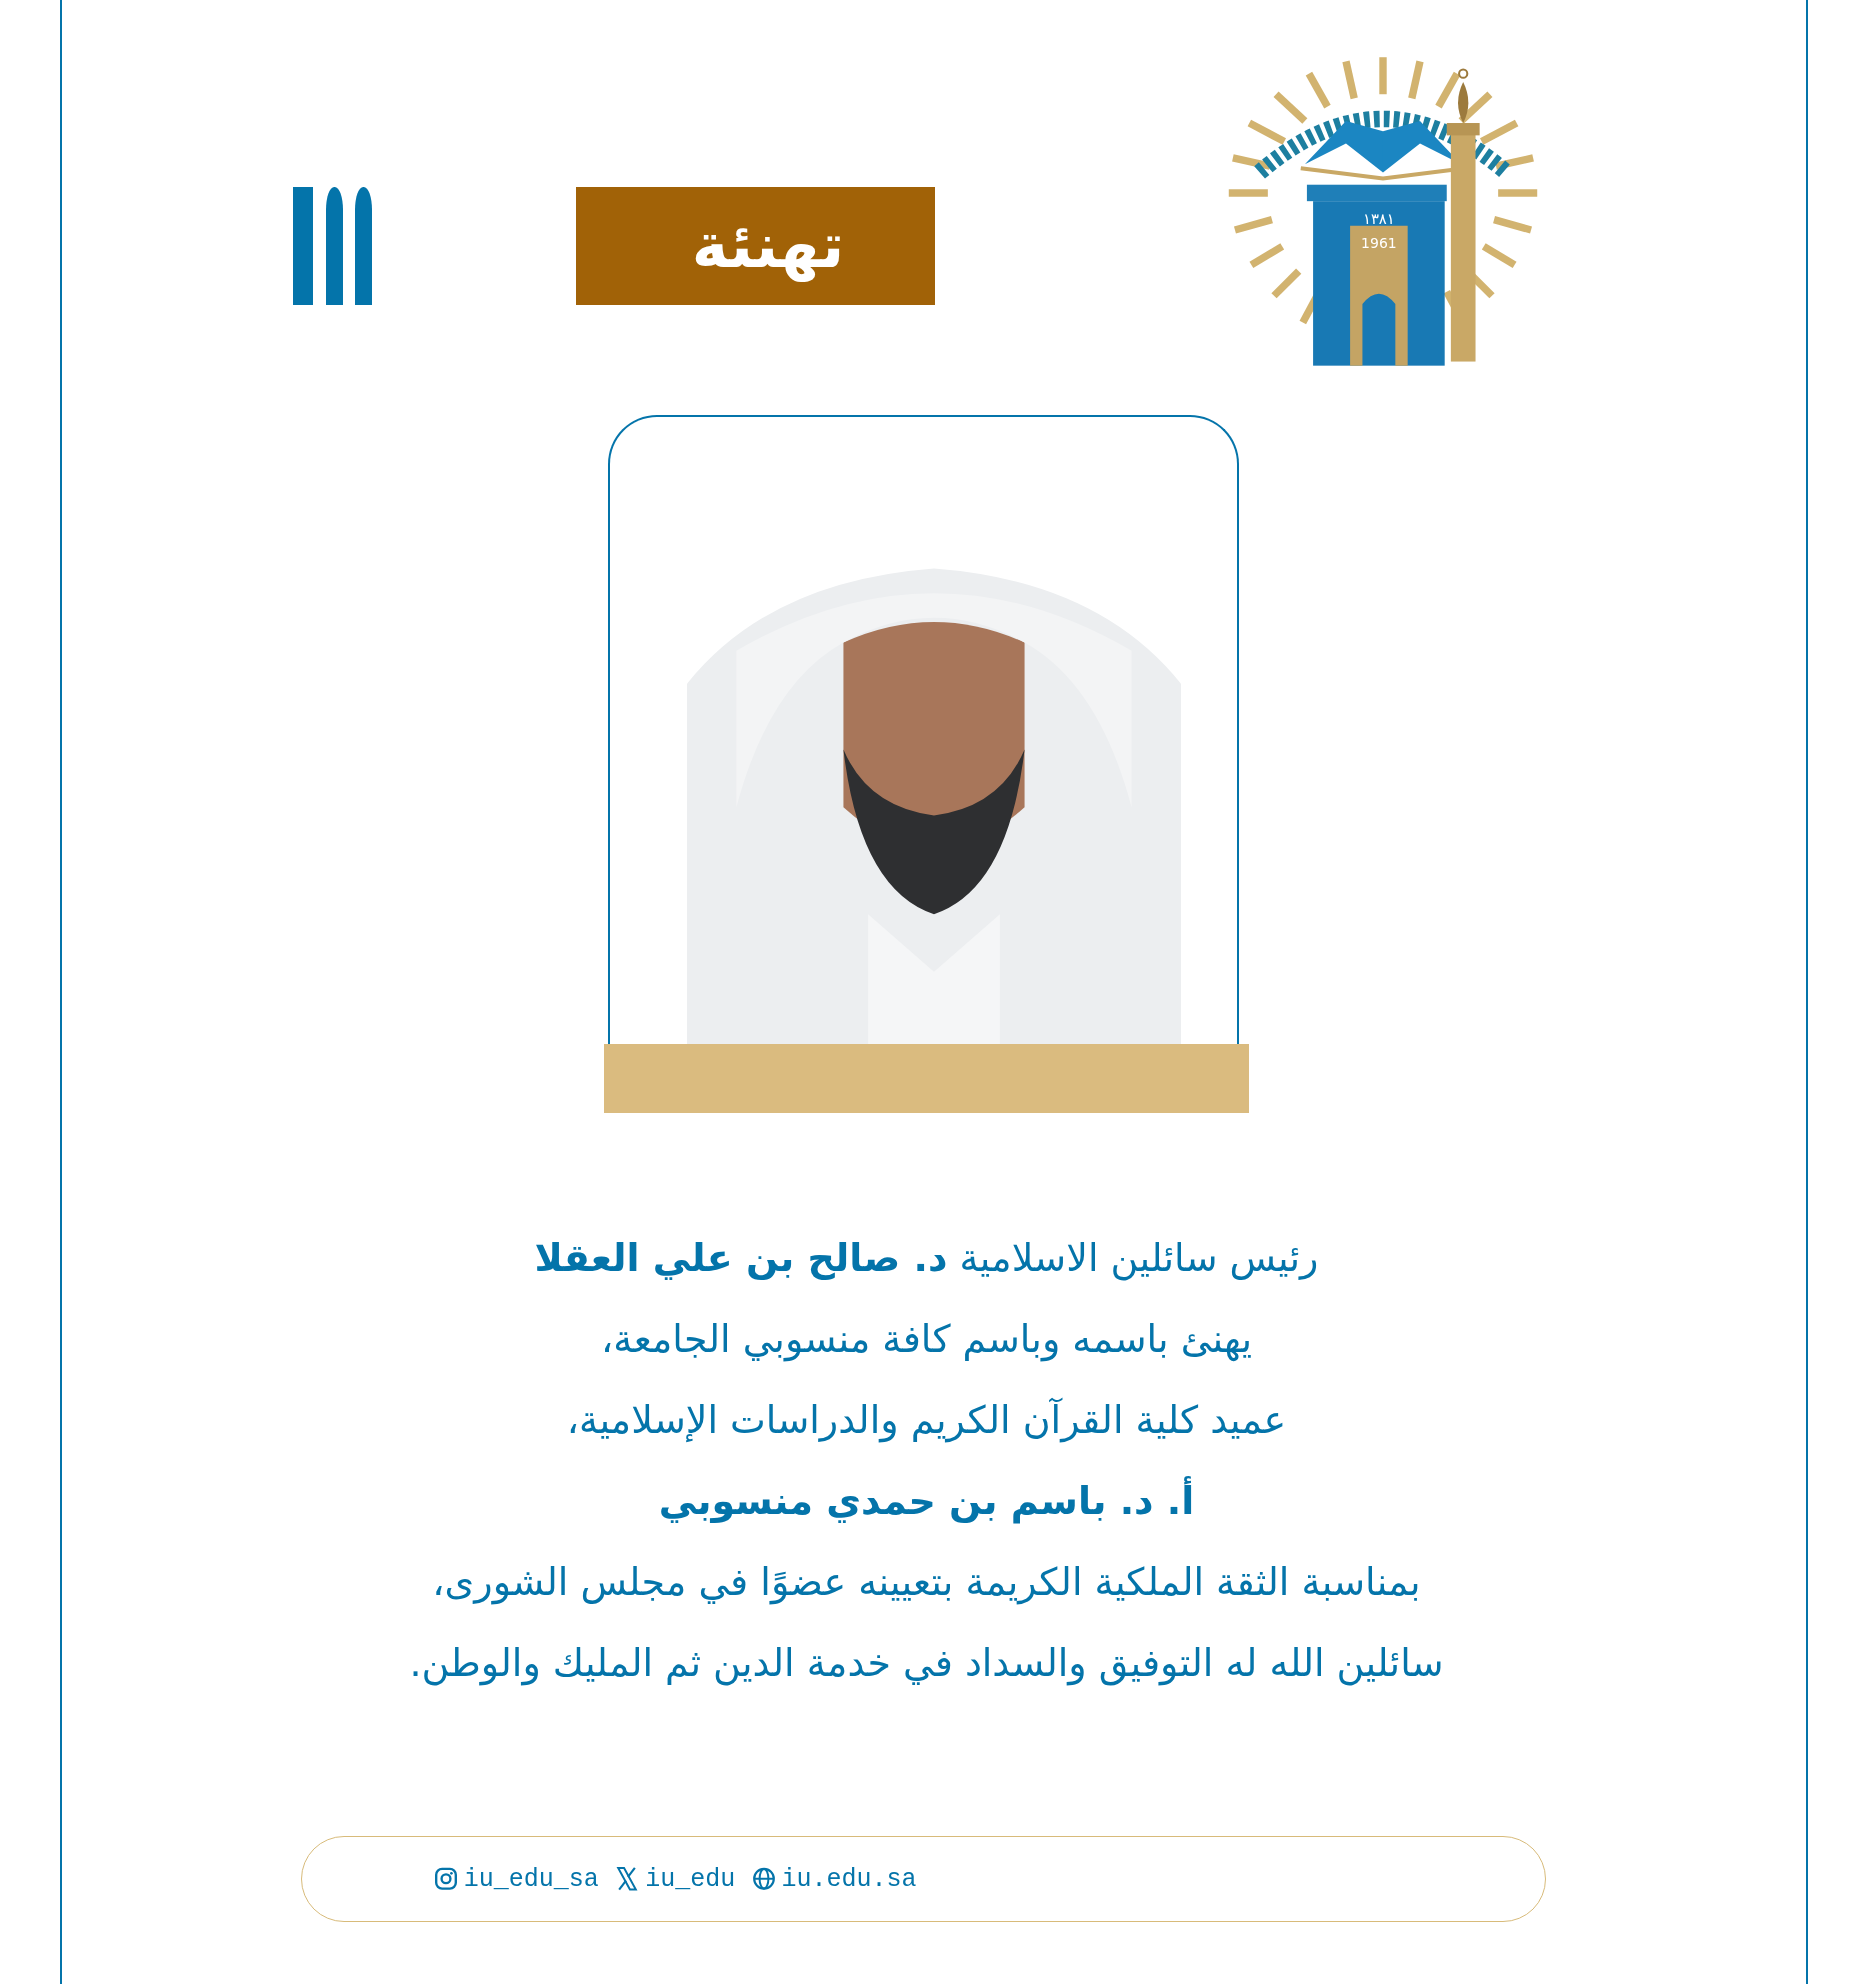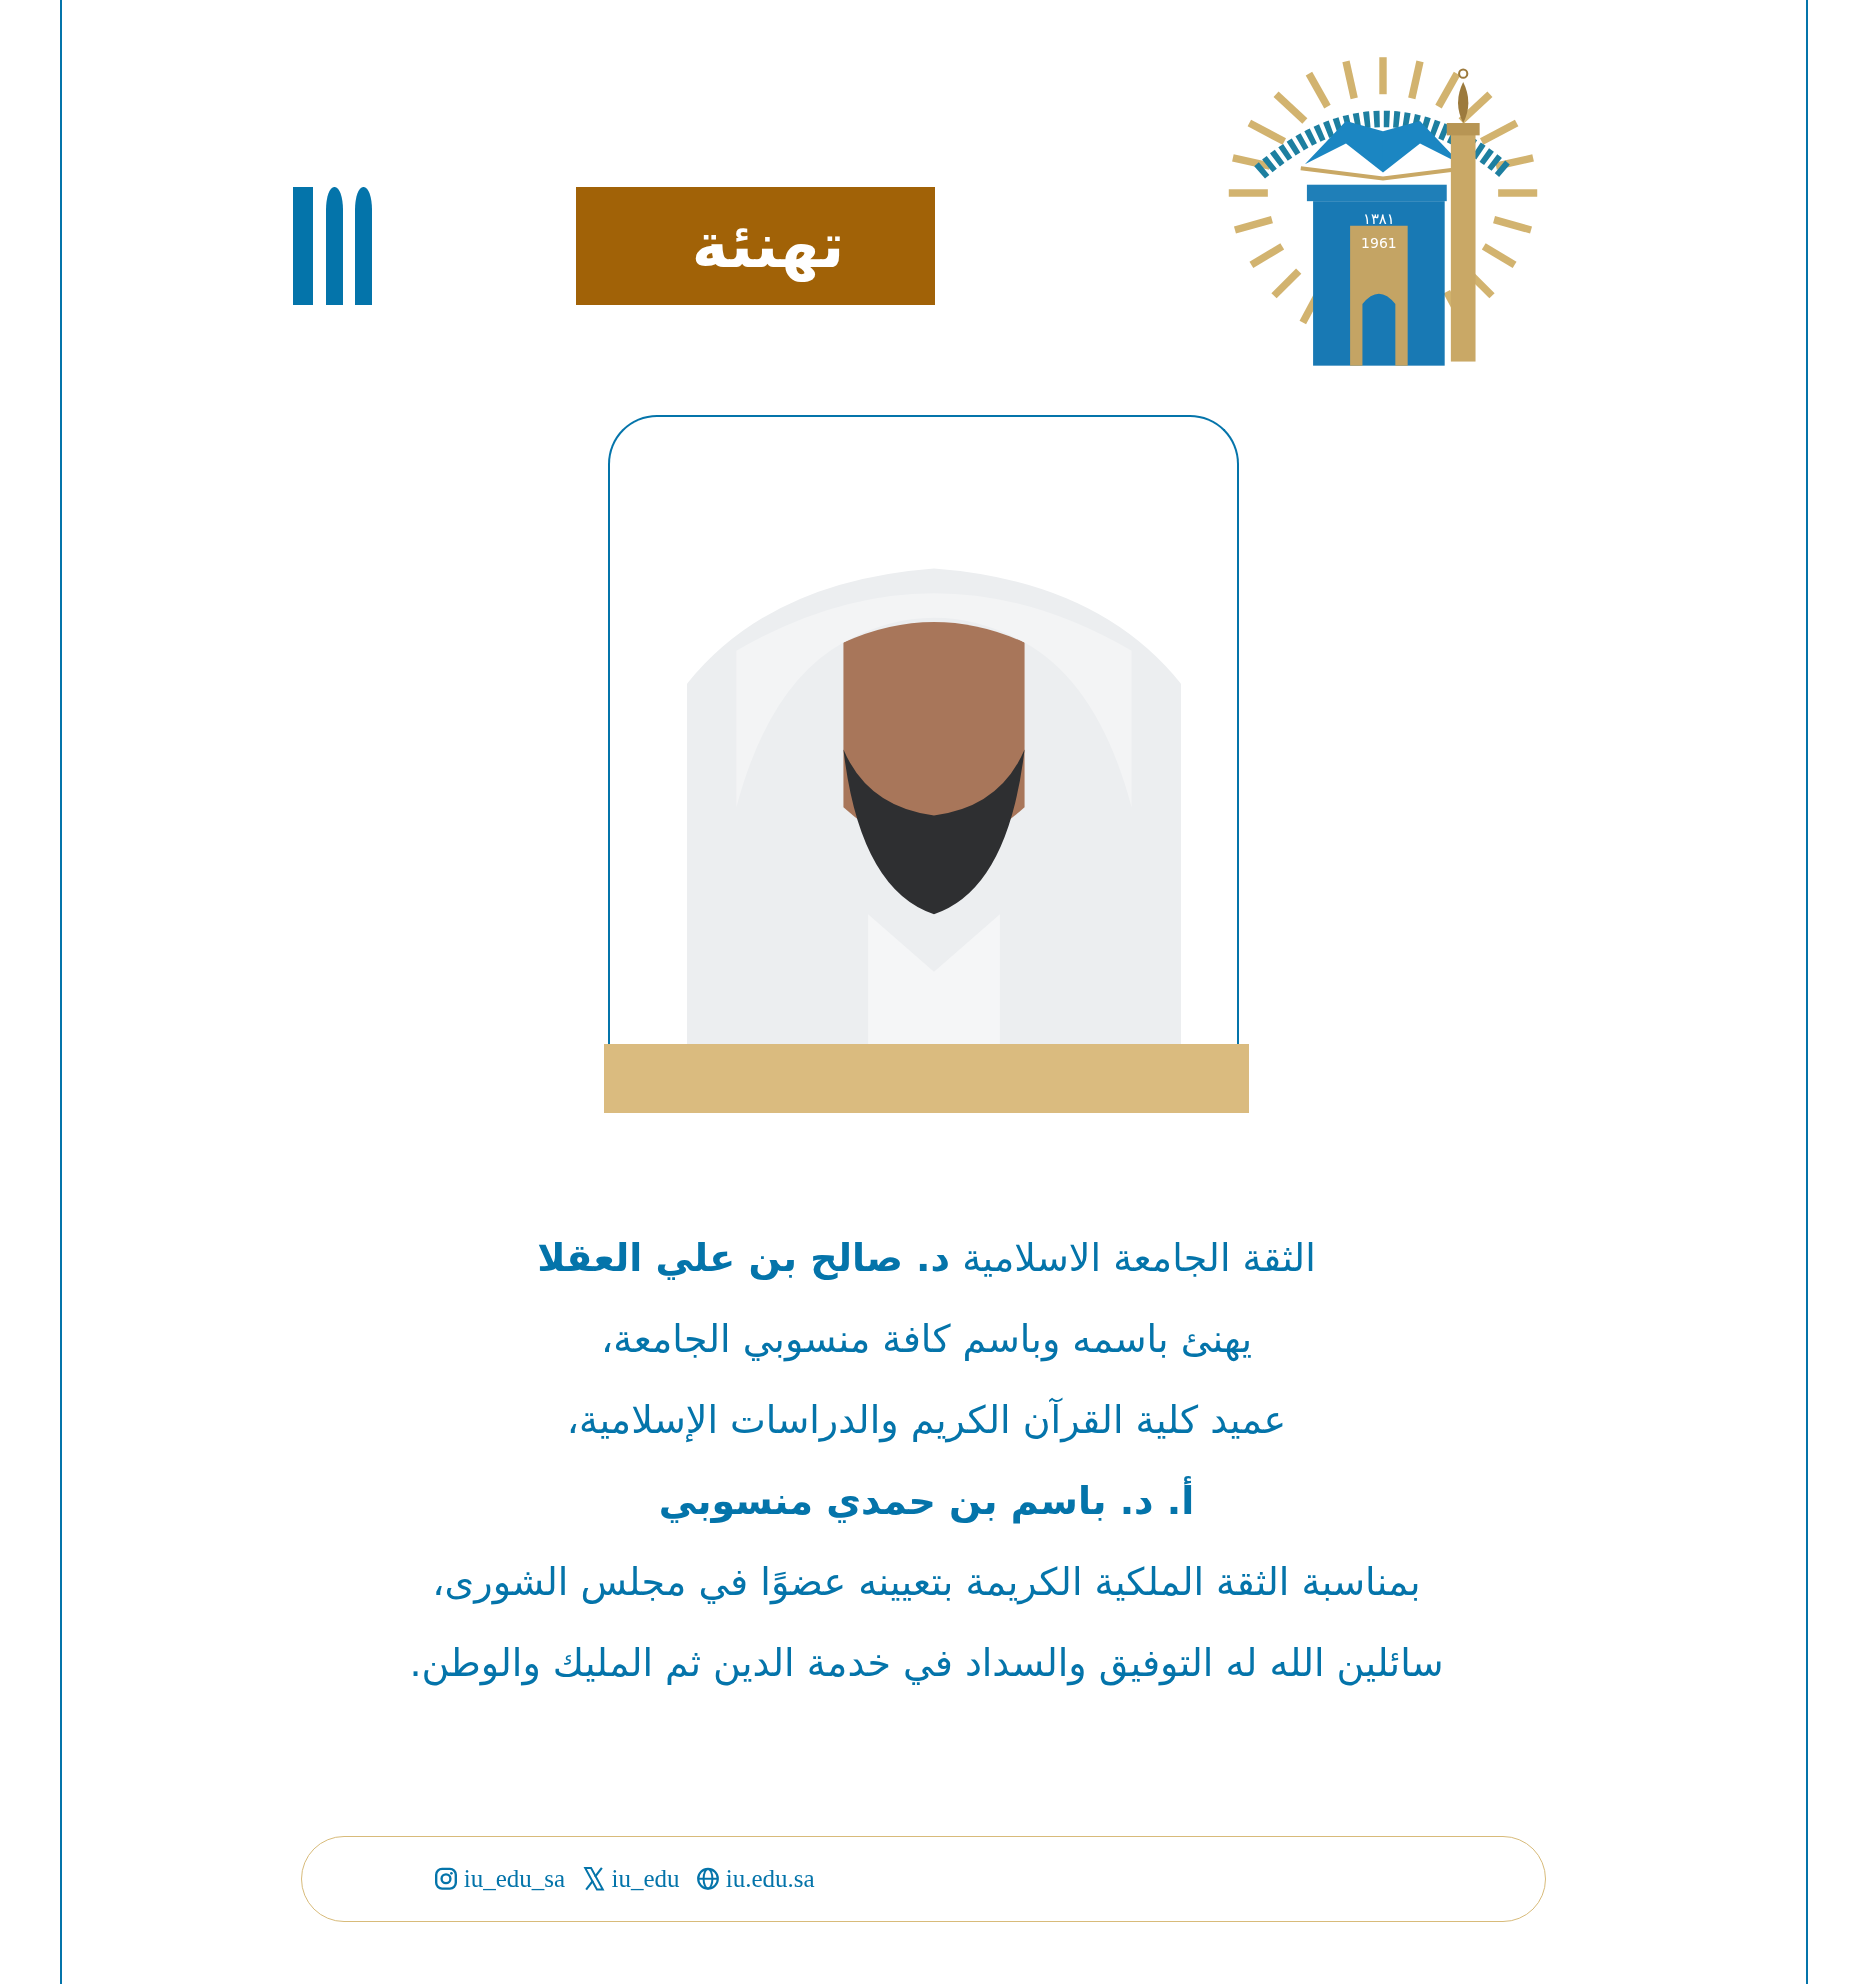--- a/index.html
+++ b/index.html
@@ -29,21 +29,21 @@
   .message { position: absolute; left: 165px; top: 1218px; width: 1523px; direction: rtl; text-align: center; color: #0474aa; }
   .msg-line { font-family: "DejaVu Sans", sans-serif; font-size: 38px; line-height: 81px; height: 81px; white-space: nowrap; }
   .msg-line b { font-weight: bold; }
   .bold { font-weight: bold; }
 
   
   .footer { position: absolute; left: 301px; top: 1836px; width: 1245px; height: 86px; border: 1.6px solid #d8bb7a;
     border-radius: 43px; box-sizing: border-box; }
   .footer-dept { position: absolute; right: 41px; top: 0; height: 100%; display: flex; align-items: center;
     direction: rtl; color: #0474aa; font-size: 25.5px; font-family: "DejaVu Sans", sans-serif; }
-  .footer-socials { position: absolute; left: 132px; top: 0; height: 100%; display: flex; align-items: center; gap: 16.5px; color: #0474aa; font-size: 25px; font-family: Liberation Serif, serif; }
+  .footer-socials { position: absolute; left: 132px; top: 0; height: 100%; display: flex; align-items: center; gap: 16.5px; color: #0474aa; font-size: 25px; font-family: Liberation Mono, monospace; }
   .social { display: flex; align-items: center; gap: 5.8px; }
   .social svg { width: 24px; height: 25.5px; }
 </style>
 </head>
 <body>
 
 <div class="border-left"></div>
 <div class="border-right"></div>
 
 <div>
@@ -104,21 +104,21 @@
   <path d="M0 400 Q200 150 600 120 Q1000 150 1200 400 L1200 1280 L0 1280 Z" fill="#eceef0"></path>
   <path d="M380 300 Q600 200 820 300 L820 700 Q600 900 380 700 Z" fill="#a8765a"></path>
   <path d="M380 560 Q420 900 600 960 Q780 900 820 560 Q760 700 600 720 Q440 700 380 560 Z" fill="#2e2f31"></path>
   <path d="M120 320 Q600 40 1080 320 L1080 700 Q1000 400 820 300 Q600 180 380 300 Q200 400 120 700 Z" fill="#f3f4f5"></path>
   <path d="M440 960 L600 1100 L760 960 L760 1280 L440 1280 Z" fill="#f5f6f7"></path>
 </svg>
 <div class="gold-bar"></div>
 
 <div class="message">
   <div class="msg-line">
-    <span>الثقة الجامعة الاسلامية </span><b>د. صالح بن علي العقلا</b>
+    <span>رئيس سائلين الاسلامية </span><b>د. صالح بن علي العقلا</b>
   </div>
   <div class="msg-line">يهنئ باسمه وباسم كافة منسوبي الجامعة،</div>
   <div class="msg-line">عميد كلية القرآن الكريم والدراسات الإسلامية،</div>
   <div class="msg-line bold">أ. د. باسم بن حمدي منسوبي</div>
   <div class="msg-line">بمناسبة الثقة الملكية الكريمة بتعيينه عضوًا في مجلس الشورى،</div>
   <div class="msg-line">سائلين الله له التوفيق والسداد في خدمة الدين ثم المليك والوطن.</div>
 </div>
 
 <div class="footer">
   <div class="footer-socials">

